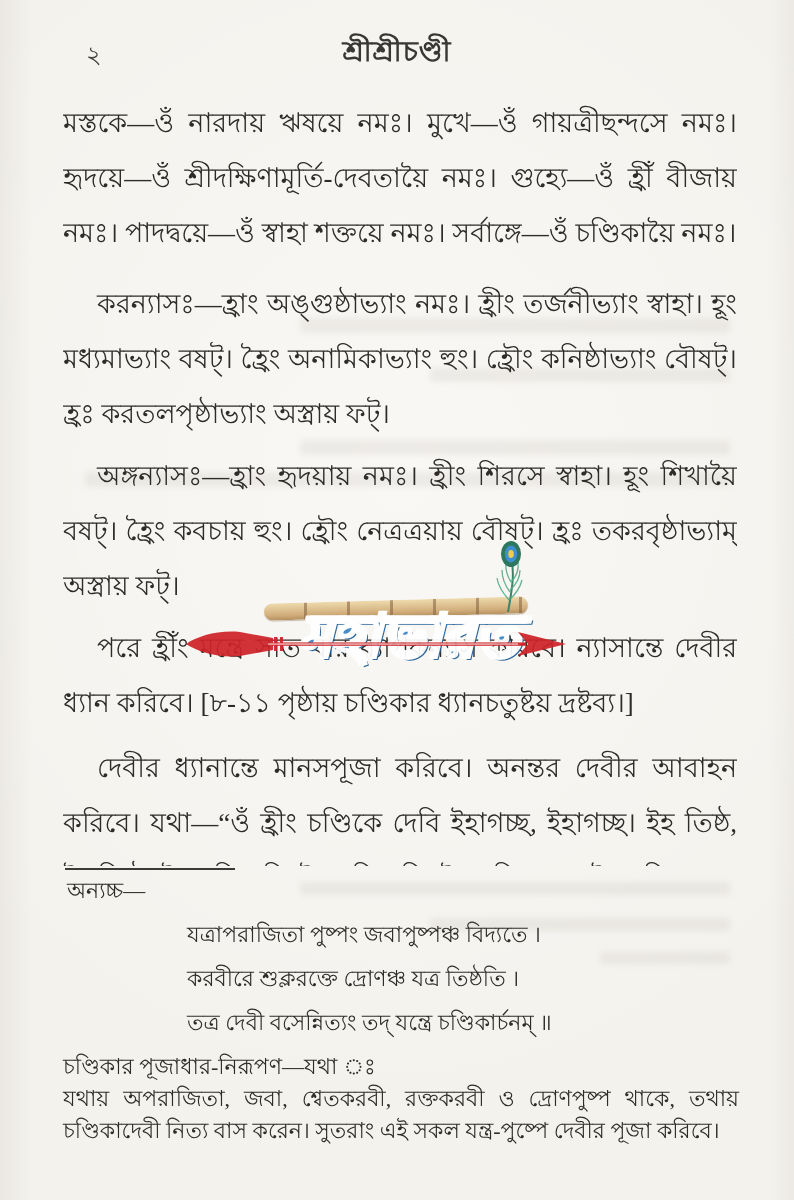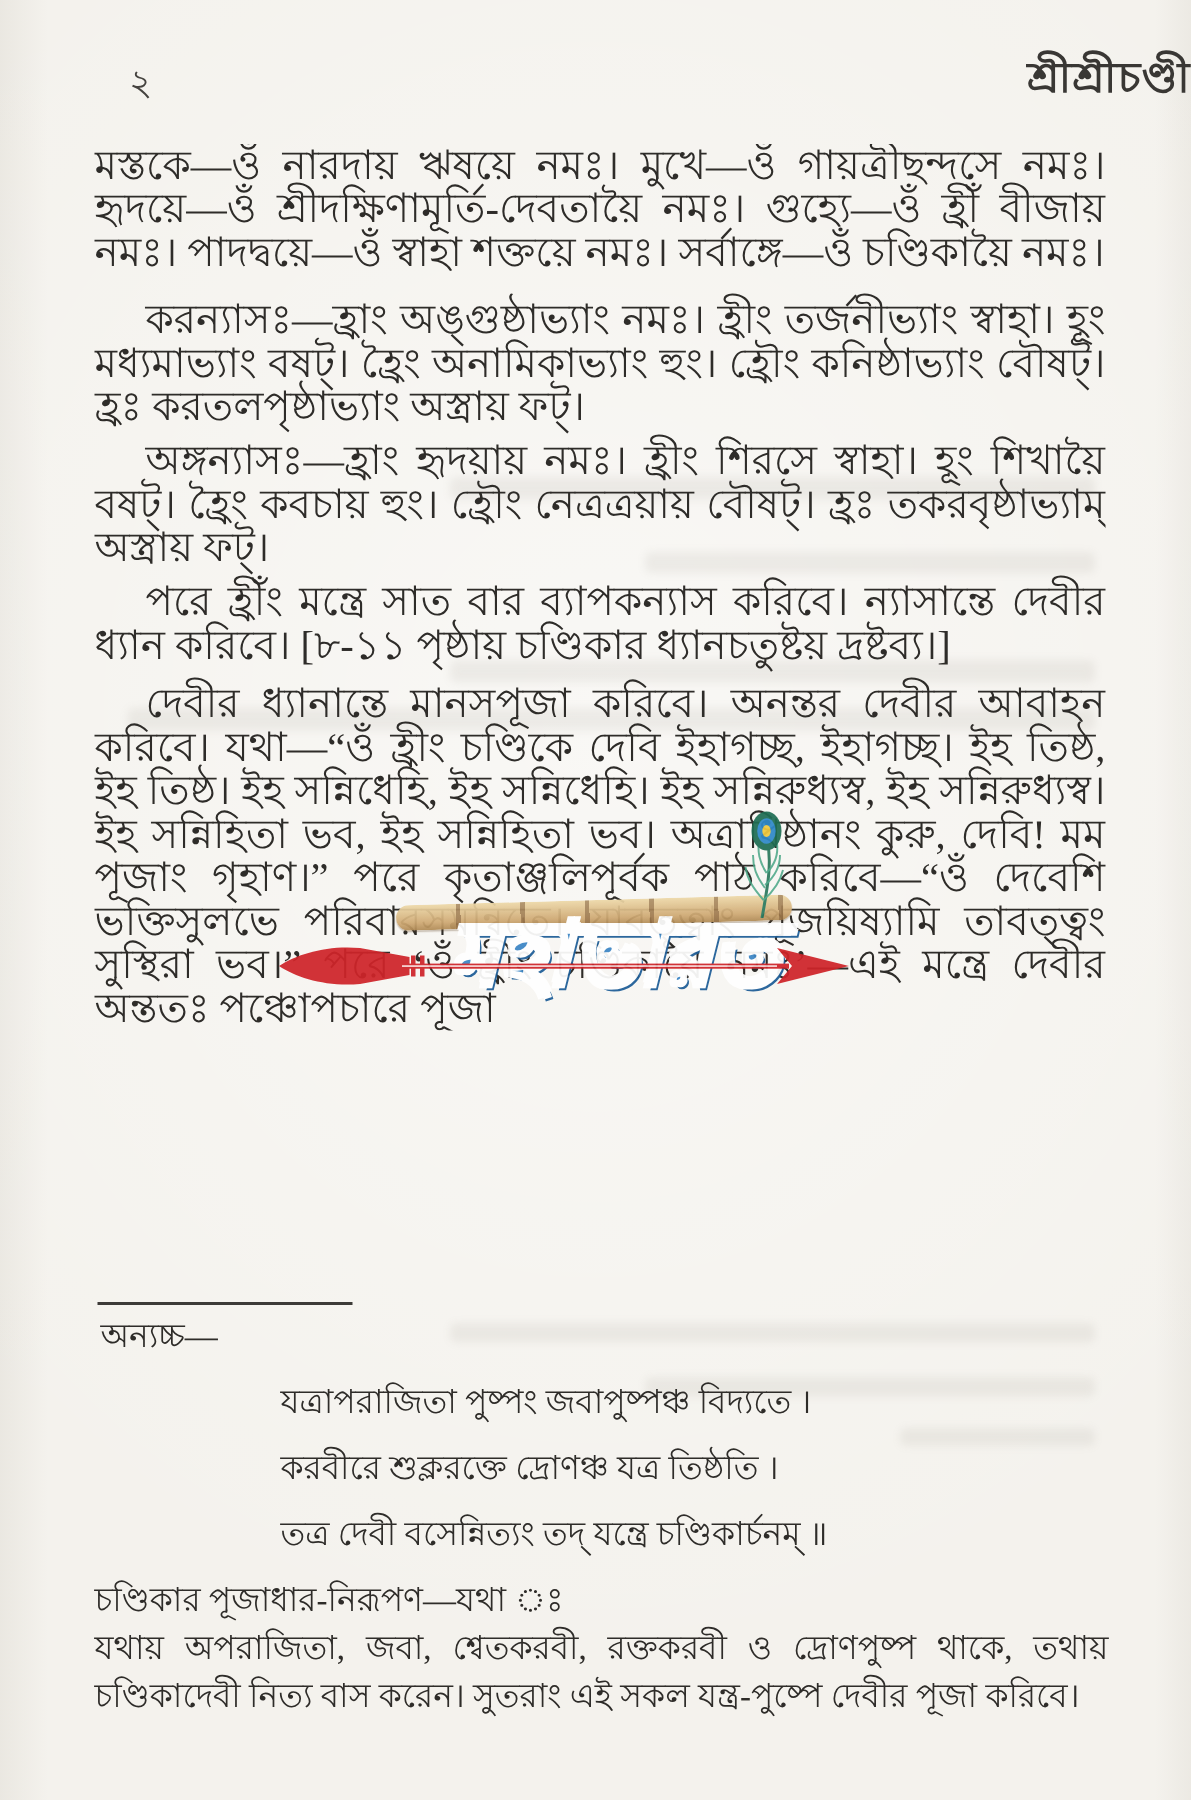--- a/index.html
+++ b/index.html
@@ -14,27 +14,27 @@
       radial-gradient(120% 90% at 50% 40%, rgba(255,255,255,.45) 0%, rgba(255,255,255,0) 60%),
       linear-gradient(90deg, rgba(190,184,172,.18) 0%, rgba(190,184,172,0) 4%, rgba(190,184,172,0) 97%, rgba(190,184,172,.15) 100%),
       #f4f2ed;
   }
   
   .page-number{
     position:absolute;left:86px;top:36px;
     font-size:24px;color:#45433f;
   }
   .header-title{
-    position:absolute;left:0;right:0;top:30px;text-align:right;
+    position:absolute;left:0;right:0;top:30px;text-align:center;
     font-size:28px;font-weight:bold;color:#393734;letter-spacing:1px;
   }
   
   .body-text{
     position:absolute;left:63px;width:674px;top:96px;max-height:770px;overflow:hidden;
-    font-size:27px;line-height:29px;color:#2e2c29;
+    font-size:27px;line-height:55px;color:#2e2c29;
     text-align:justify;
   }
   .body-text p{margin:0;}
   .body-text p.indent{text-indent:34px;}
   .mb-lg{margin-bottom:16px !important;}
   .mb-sm{margin-bottom:7px !important;}
   .mb-md{margin-bottom:10px !important;}
   
   .footnote{
     position:absolute;left:63px;width:676px;top:868px;

